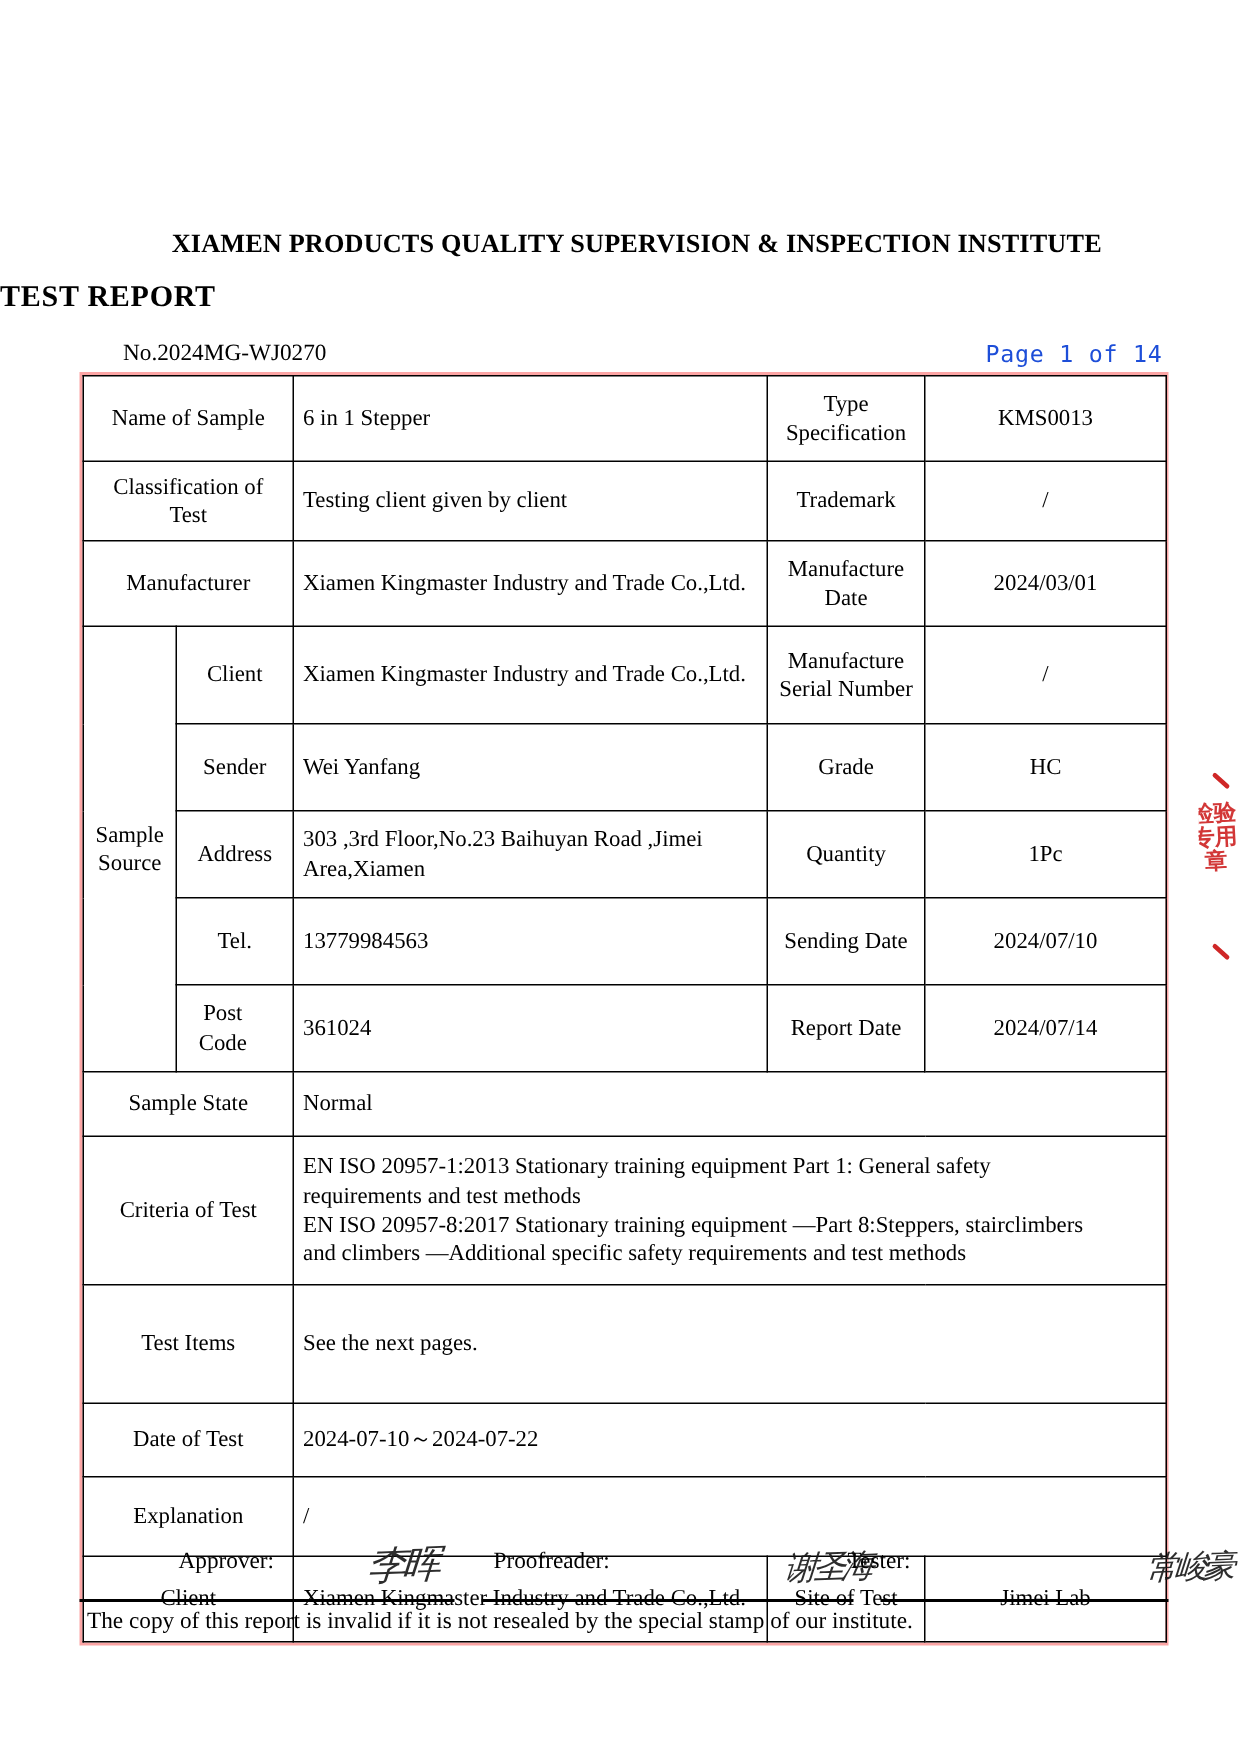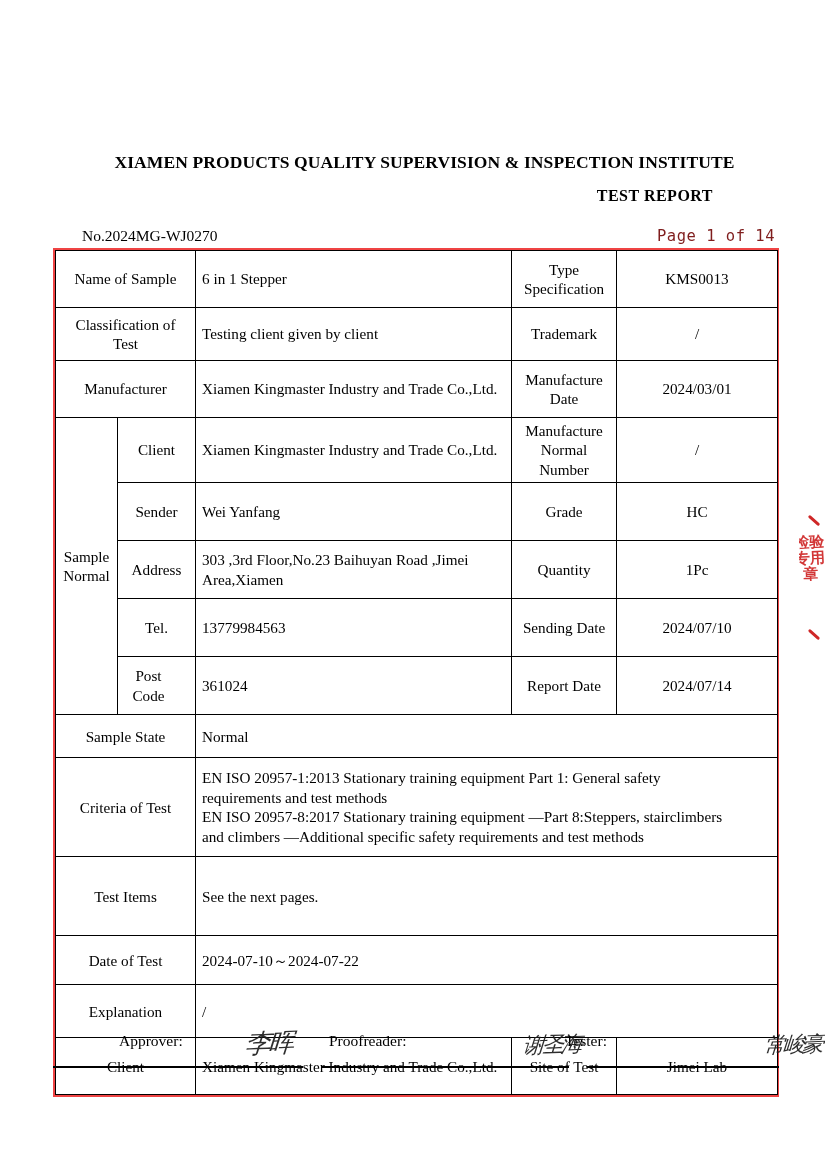--- a/index.html
+++ b/index.html
@@ -32,38 +32,38 @@
     font-size: 17.5px;
     font-weight: bold;
     letter-spacing: 0.1px;
     white-space: nowrap;
     padding-left: 12px;
   }
   .doc-title {
     position: absolute;
     left: 0; top: 187px;
     width: 713px;
-    text-align: right;
-    font-size: 16px;
+    text-align: left;
+    font-size: 20px;
     font-weight: bold;
     letter-spacing: 0.5px;
   }
   .report-no {
     position: absolute;
     left: 82px; top: 227px;
     font-size: 15.5px;
     text-align: center;
   }
   .page-no {
     position: absolute;
     right: 50px; top: 227px;
     font-size: 15.5px;
     font-family: "DejaVu Sans Mono", "Liberation Mono", monospace;
     letter-spacing: 0.5px;
-    color: #7f1d1d;
+    color: #1d4ed8;
   }
 
   
   table.report {
     position: absolute;
     left: 53px;
     top: 248px;
     width: 722px;
     border-collapse: collapse;
     table-layout: fixed;
@@ -77,21 +77,21 @@
   }
   
   table.report {
     outline: 1px solid #000;
   }
   .tbl-wrap {
     position: absolute;
     left: 53px;
     top: 248px;
     width: 722px;
-    border: 2px solid #ef4444;
+    border: 2px solid #fca5a5;
     box-sizing: content-box;
   }
   .tbl-wrap table.report {
     position: static;
     left: auto; top: auto;
     width: 722px;
     outline: none;
   }
 
   td.lbl {
@@ -213,24 +213,24 @@
       </tr>
 
       <tr>
         <td class="lbl" colspan="2" style="height:50px">Manufacturer</td>
         <td class="val">Xiamen Kingmaster Industry and Trade Co.,Ltd.</td>
         <td class="ctr">Manufacture Date</td>
         <td class="ctr">2024/03/01</td>
       </tr>
 
       <tr>
-        <td class="lbl" rowspan="5">Sample Normal</td>
+        <td class="lbl" rowspan="5">Sample Source</td>
         <td class="lbl" style="height:58px">Client</td>
         <td class="val">Xiamen Kingmaster Industry and Trade Co.,Ltd.</td>
-        <td class="ctr">Manufacture Normal Number</td>
+        <td class="ctr">Manufacture Serial Number</td>
         <td class="ctr">/</td>
       </tr>
 
       <tr>
         <td class="lbl" style="height:51px">Sender</td>
         <td class="val">Wei Yanfang</td>
         <td class="ctr">Grade</td>
         <td class="ctr">HC</td>
       </tr>
 
@@ -302,20 +302,21 @@
 
     <span class="sig-item sig-label" style="left:276px; top:6px">Proofreader:</span>
     <span class="sig-item sig-mark" style="left:420px; top:0px; font-size:22px">谢圣海</span>
     <span class="sig-underline" style="left:268px; top:40px; width:248px"></span>
 
     <span class="sig-item sig-label" style="left:512px; top:6px">Tester:</span>
     <span class="sig-item sig-mark" style="left:600px; top:0px; font-size:22px">常峻豪</span>
     <span class="sig-underline" style="left:534px; top:40px; width:192px"></span>
   </div>
 
+  <div class="footer-note">The copy of this report is invalid if it is not resealed by the special stamp of our institute.</div>
 
   <div class="margin-seal">
     <div class="seal-stroke" style="left:8px; top:4px; transform:rotate(42deg)"></div>
     <div class="seal-glyphs" style="top:20px">检验专用章</div>
     <div class="seal-stroke" style="left:8px; top:118px; transform:rotate(42deg)"></div>
   </div>
 
 </div>
 
 </body></html>

